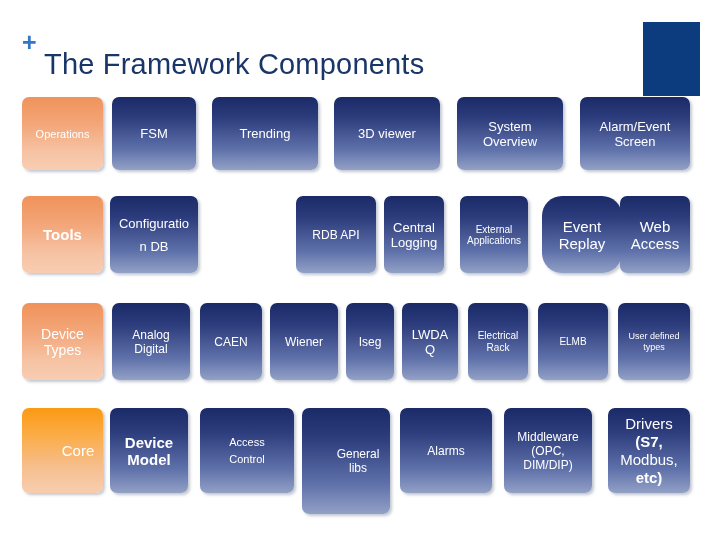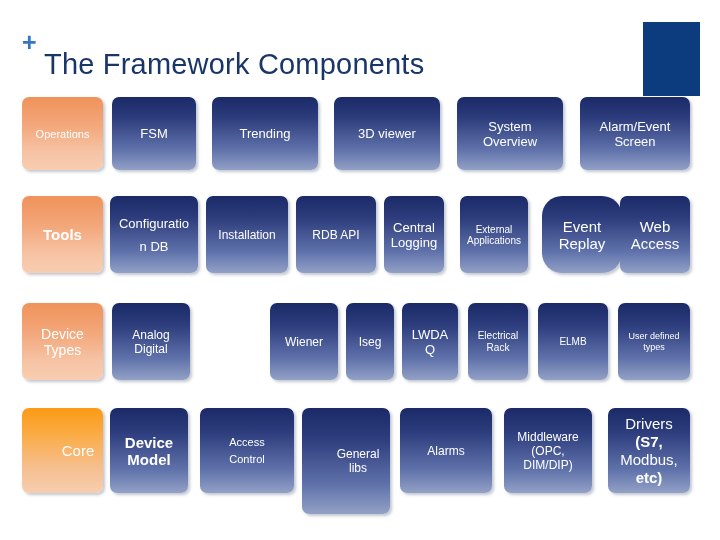--- a/index.html
+++ b/index.html
@@ -120,23 +120,20 @@
   </div>
 
   <div class="box orange" style="left:22px; top:196px; width:81px; height:77px; font-size:15px; font-weight:bold;">
     <span class="lbl">Tools</span>
   </div>
 
   <div class="box" style="left:110px; top:196px; width:88px; height:77px; font-size:13px; line-height:23px;">
     <span class="lbl" style="max-width:76px; margin:0 auto;">Configuration DB</span>
   </div>
 
-  <div class="box" style="left:206px; top:196px; width:82px; height:77px; font-size:12px;">
-    <span class="lbl">Installation</span>
-  </div>
 
   <div class="box" style="left:296px; top:196px; width:80px; height:77px; font-size:12px;">
     <span class="lbl">RDB API</span>
   </div>
 
   <div class="box" style="left:384px; top:196px; width:60px; height:77px; font-size:13px; line-height:15px;">
     <span class="lbl" style="width:66px; margin:0 -3px;">Central Logging</span>
   </div>
 
   <div class="box" style="left:460px; top:196px; width:68px; height:77px; font-size:10px; line-height:11px;">
@@ -152,20 +149,23 @@
   </div>
 
   <div class="box orange" style="left:22px; top:303px; width:81px; height:77px; font-size:14px; line-height:16px;">
     <span class="lbl" style="max-width:55px; margin:0 auto;">Device Types</span>
   </div>
 
   <div class="box" style="left:112px; top:303px; width:78px; height:77px; font-size:12px; line-height:14px;">
     <span class="lbl" style="max-width:48px; margin:0 auto;">Analog Digital</span>
   </div>
 
+  <div class="box" style="left:200px; top:303px; width:62px; height:77px; font-size:12px;">
+    <span class="lbl">CAEN</span>
+  </div>
 
   <div class="box" style="left:270px; top:303px; width:68px; height:77px; font-size:12px;">
     <span class="lbl">Wiener</span>
   </div>
 
   <div class="box" style="left:346px; top:303px; width:48px; height:77px; font-size:12px;">
     <span class="lbl">Iseg</span>
   </div>
 
   <div class="box" style="left:402px; top:303px; width:56px; height:77px; font-size:13px; line-height:15px;">

